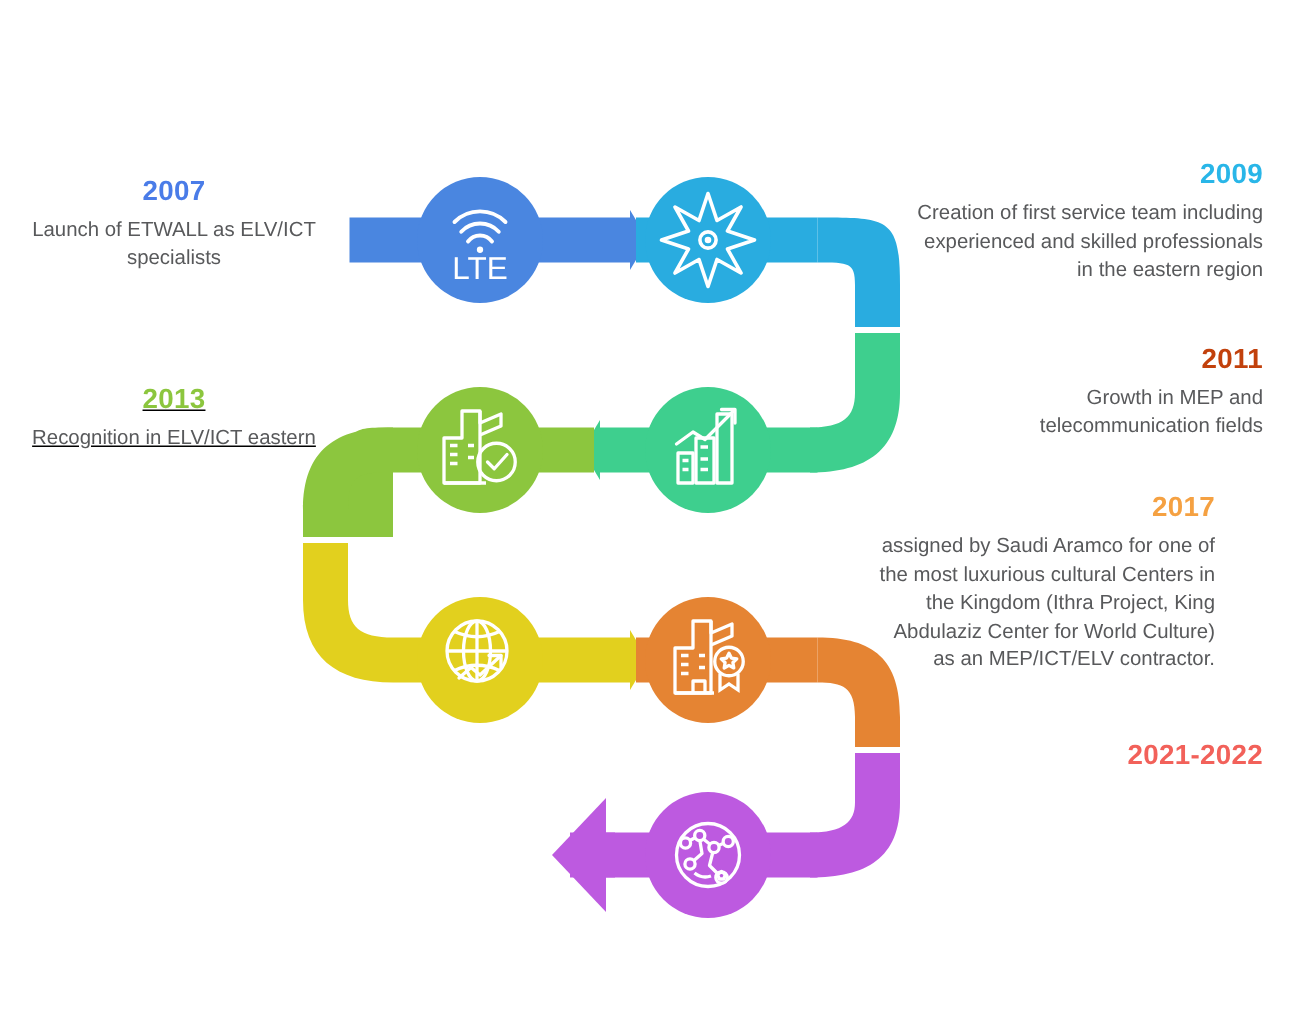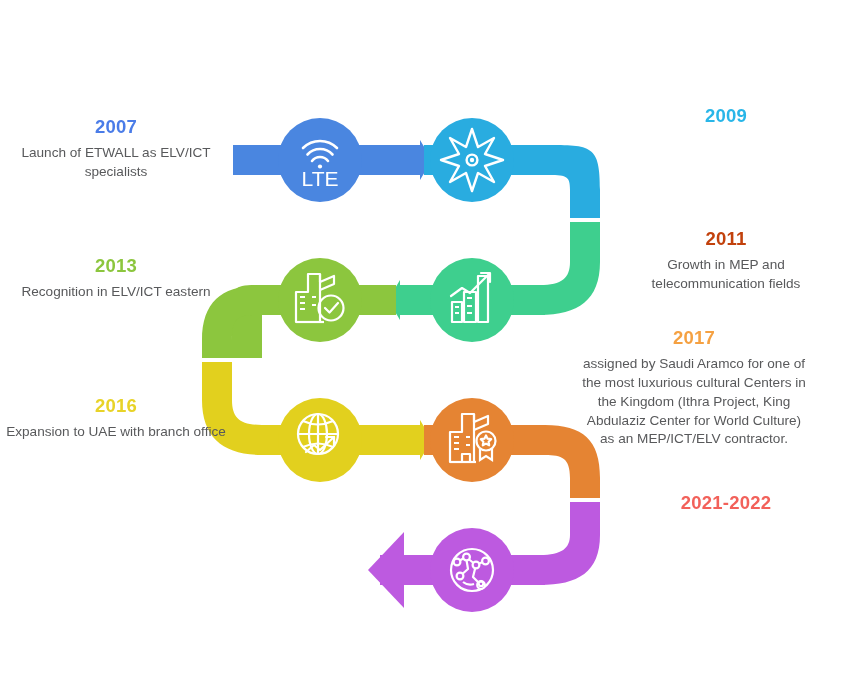--- a/index.html
+++ b/index.html
@@ -27,37 +27,37 @@
     height: 685px;
   }
   .entry {
     position: absolute;
     width: 232px;
   }
   .entry.left {
     text-align: center;
   }
   .entry.right {
-    text-align: center;
+    text-align: right;
   }
   .year {
     font-size: 18.5px;
     font-weight: bold;
     letter-spacing: 0.2px;
     margin: 0 0 7px 0;
     line-height: 1.1;
   }
   .desc {
     font-size: 13.6px;
     color: #58595b;
     line-height: 1.38;
     margin: 0;
   }
   .e2007 { left: 0px;   top: 117px; }
-  .e2013 { left: 0px;   top: 256px; }
+  .e2013 { left: 0px;   top: 256px; text-decoration: underline; }
   .e2016 { left: 0px;   top: 396px; }
   .e2009 { left: 610px; top: 106px; }
   .e2011 { left: 610px; top: 229px; }
   .e2017 { left: 578px; top: 328px; }
   .e2021 { left: 610px; top: 493px; }
 
   .icon-label {
     font-family: "Liberation Sans", sans-serif;
     font-size: 21px;
     font-weight: normal;
@@ -232,36 +232,33 @@
     </g>
   </svg>
 
   <div class="entry left e2007">
     <div class="year" style="color:#4a7ce8">2007</div>
     <div class="desc">Launch of ETWALL as ELV/ICT specialists</div>
   </div>
 
   <div class="entry right e2009">
     <div class="year" style="color:#29b6e8">2009</div>
+    <div class="desc">Creation of first service team including experienced and skilled professionals in the eastern region</div>
   </div>
 
   <div class="entry right e2011">
     <div class="year" style="color:#c2410c">2011</div>
     <div class="desc">Growth in MEP and telecommunication fields</div>
   </div>
 
   <div class="entry left e2013">
     <div class="year" style="color:#8cc63e">2013</div>
     <div class="desc">Recognition in ELV/ICT eastern</div>
   </div>
 
-  <div class="entry left e2016">
-    <div class="year" style="color:#e8d328">2016</div>
-    <div class="desc">Expansion to UAE with branch office</div>
-  </div>
 
   <div class="entry right e2017">
     <div class="year" style="color:#f5a142">2017</div>
     <div class="desc">assigned by Saudi Aramco for one of the most luxurious cultural Centers in the Kingdom (Ithra Project, King Abdulaziz Center for World Culture) as an MEP/ICT/ELV contractor.</div>
   </div>
 
   <div class="entry right e2021">
     <div class="year" style="color:#f2615a">2021-2022</div>
   </div>
 

